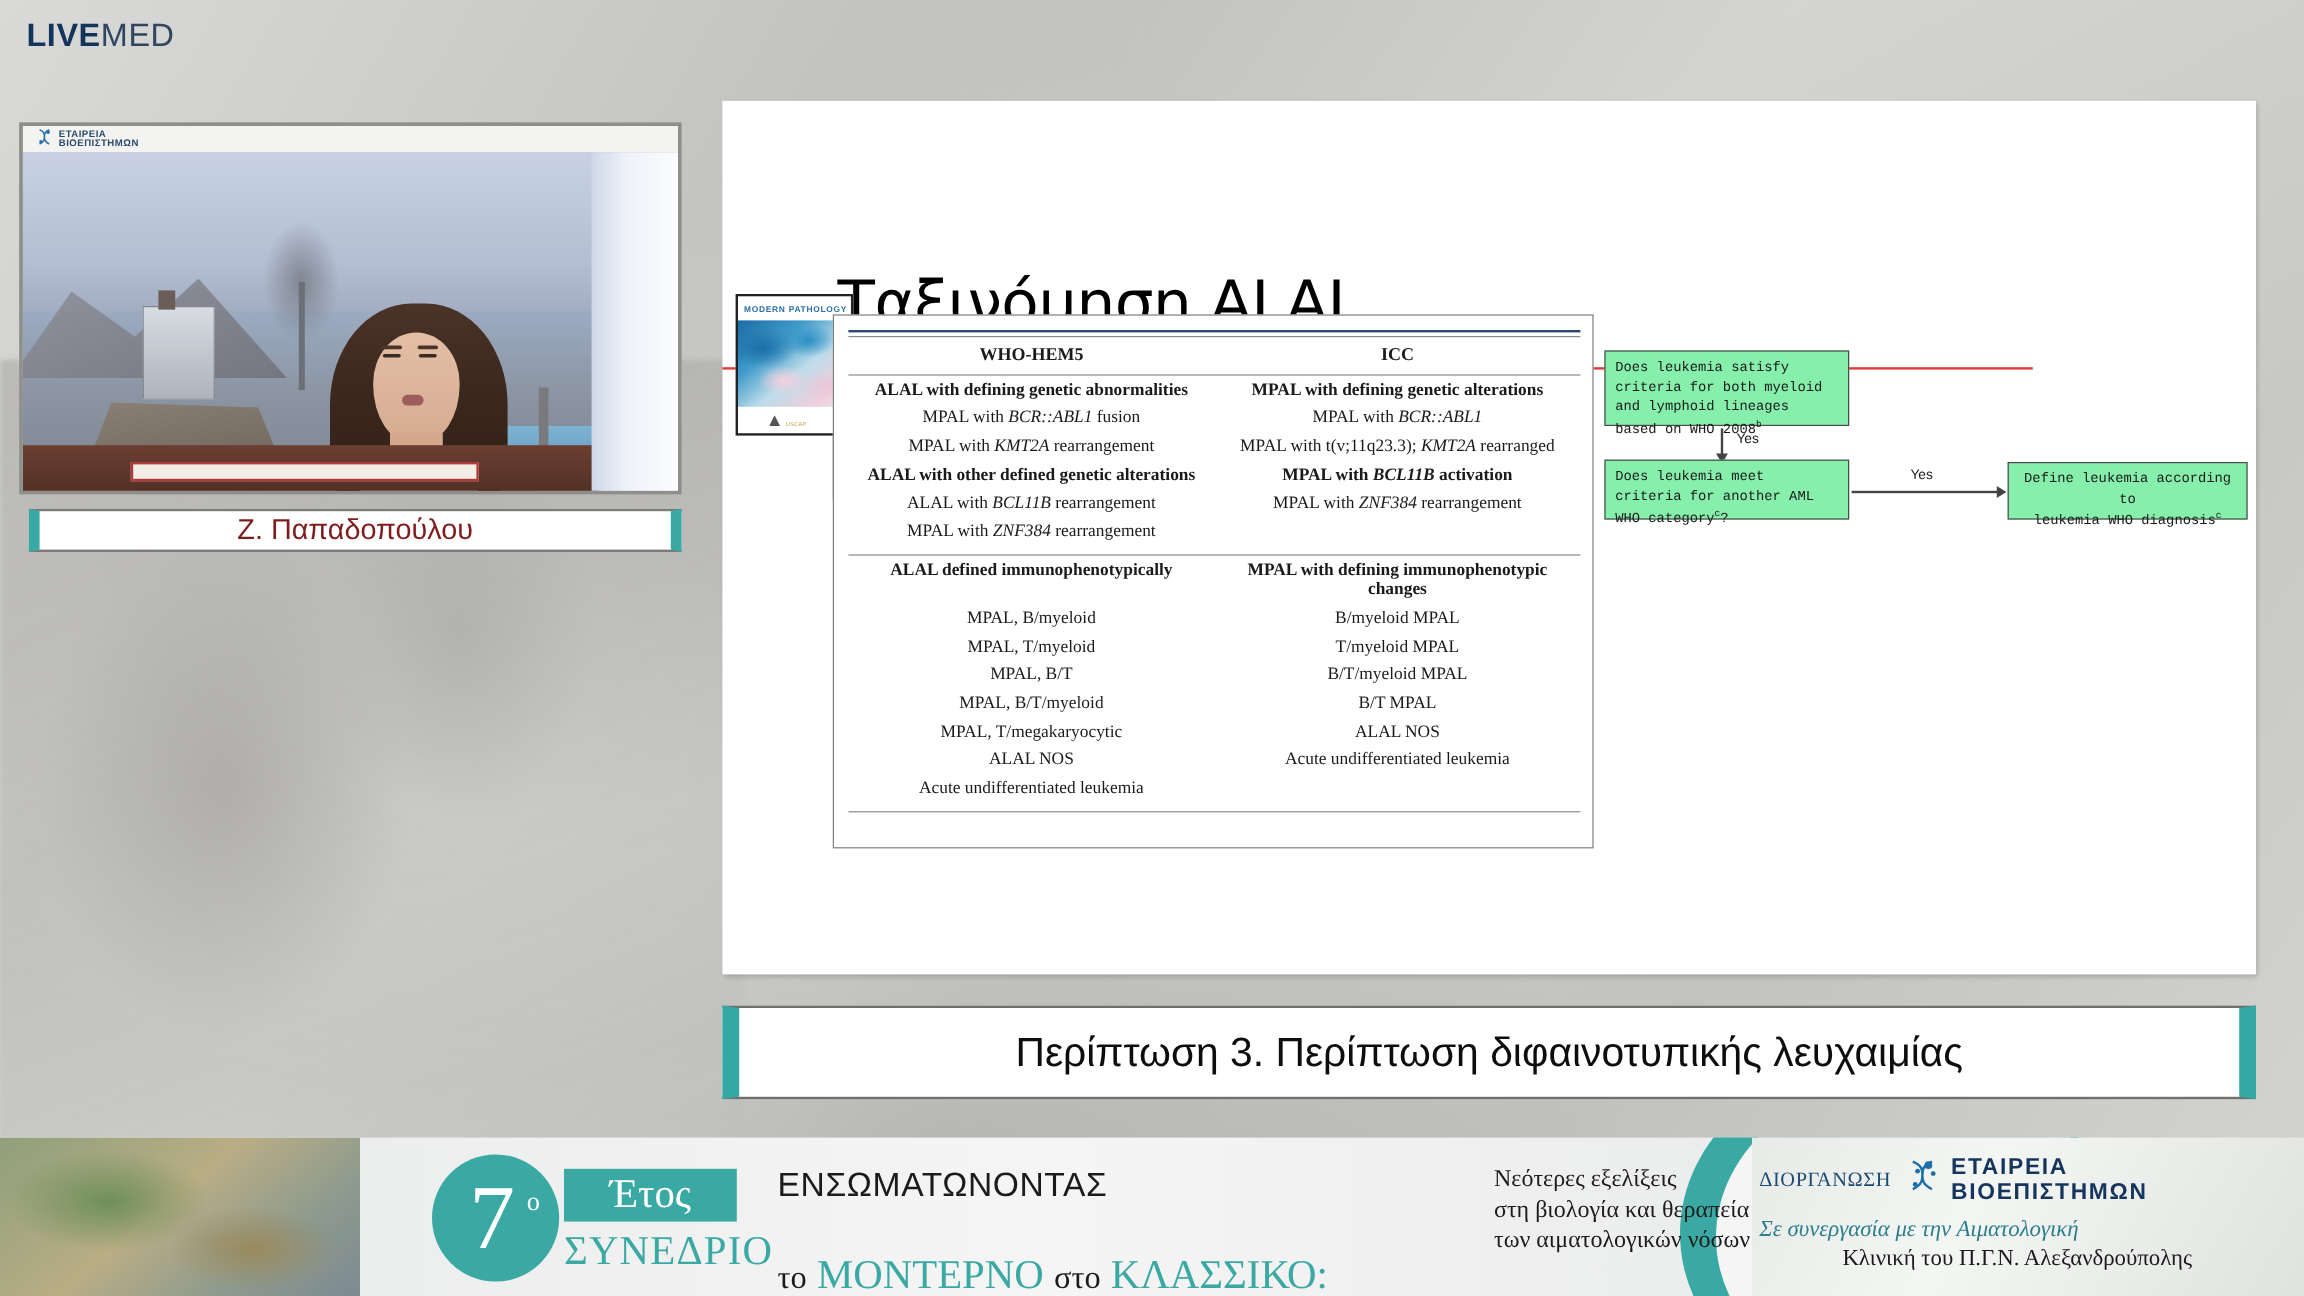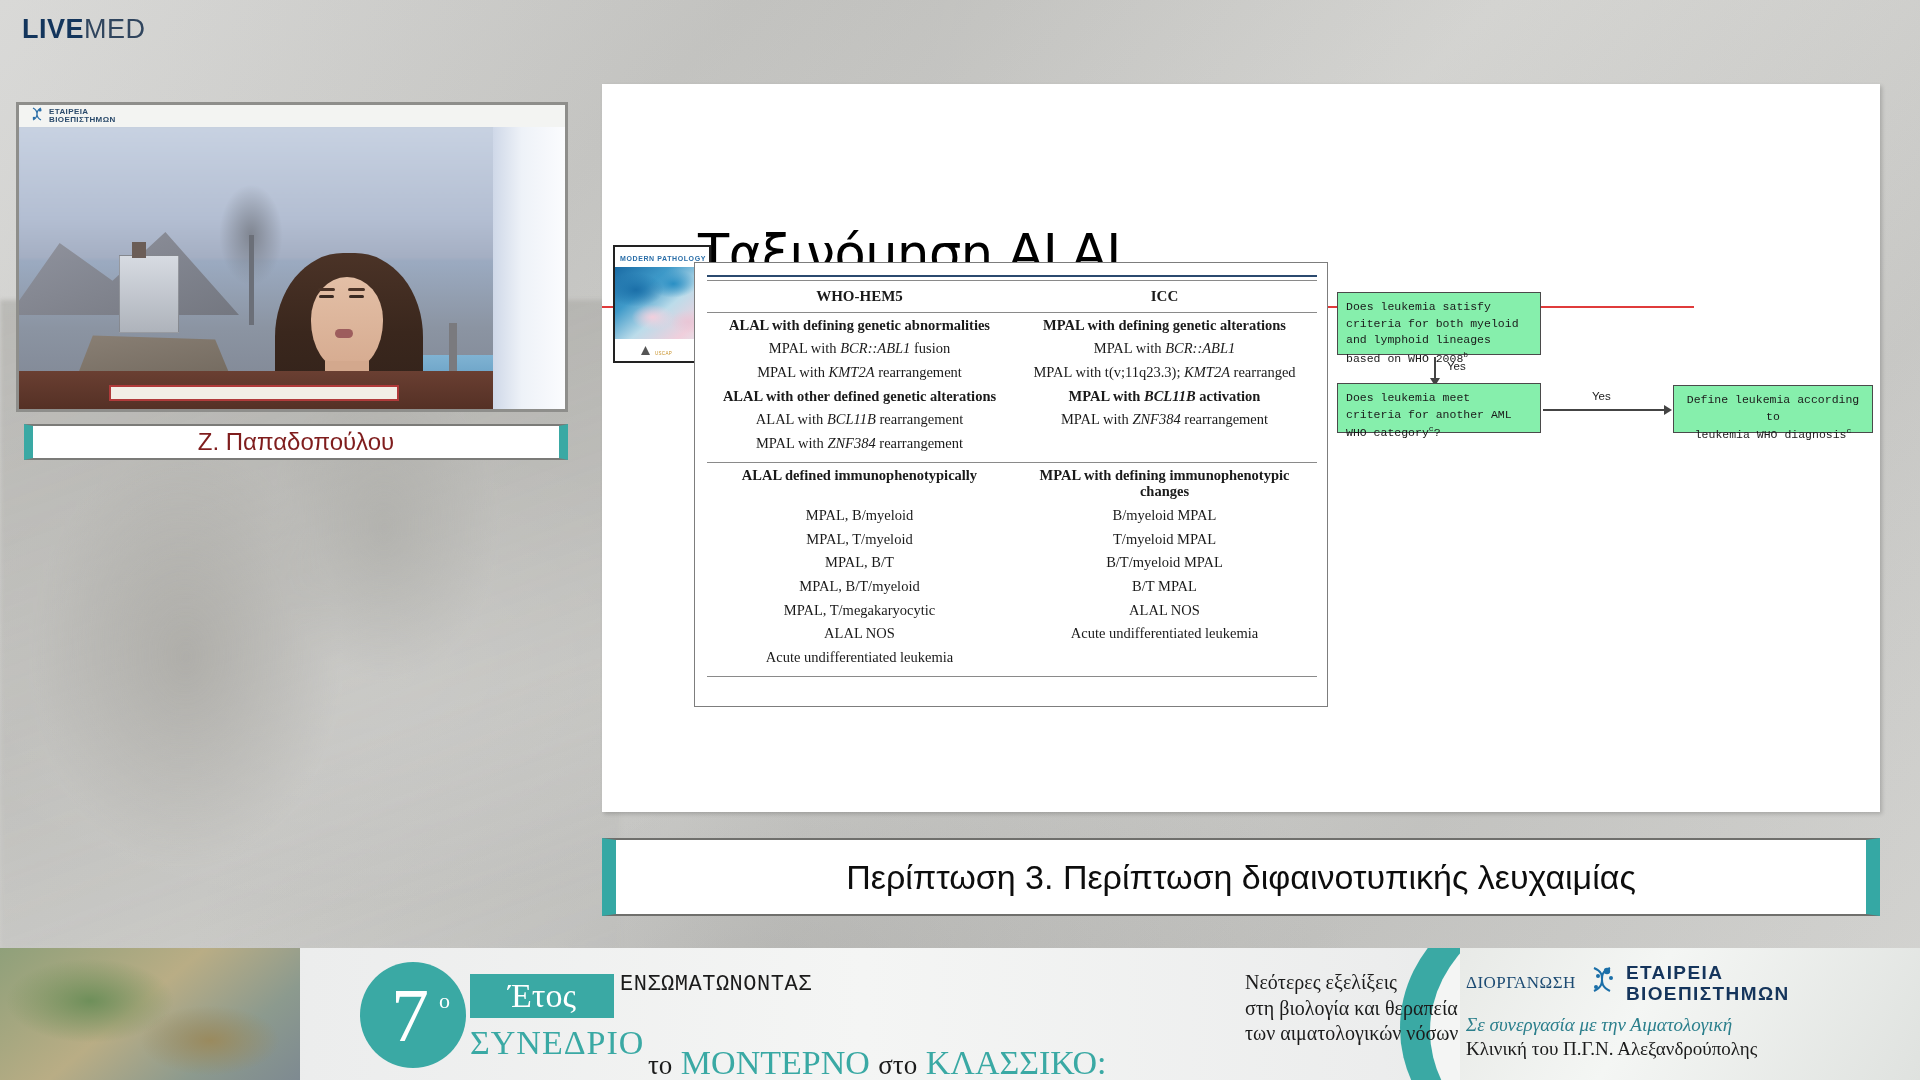--- a/index.html
+++ b/index.html
@@ -341,22 +341,22 @@
   }
   .b-etos span {
     font-family:"Liberation Serif", serif; font-size:34px; color:#fff;
   }
   .b-synedrio {
     position:absolute; left:470px; top:76px;
     font-family:"Liberation Serif", serif; font-size:34px; color:#3aa9a4;
     letter-spacing:1px;
   }
   .b-line1 {
-    position:absolute; left:620px; top:24px;
-    font-family:Liberation Mono, monospace; font-size:22px; color:#1b1b1b;
+    position:absolute; left:648px; top:24px;
+    font-family:Liberation Sans, sans-serif; font-size:28px; color:#1b1b1b;
     letter-spacing:.5px;
   }
   .b-line2 {
     position:absolute; left:648px; top:76px;
     font-family:"Liberation Serif", serif; font-size:34px; color:#1b1b1b;margin-top:20px;
   }
   .b-line2 .teal { color:#3aa9a4; }
   .b-line2 .small { font-size:27px; }
 
   .b-right-txt {
@@ -375,21 +375,21 @@
   .b-org .dna-icon { width:30px; height:34px; }
   .b-org .etaireia {
     font-family:"Liberation Sans", sans-serif; font-weight:700;
     font-size:19px; color:#15355c; line-height:1.12; letter-spacing:1.4px;
   }
   .b-org .coop {
     margin-top:8px;
     font-family:"Liberation Serif", serif; font-size:19px; line-height:1.3;
   }
   .b-org .coop .l1 { color:#2b7f8c; font-style:italic; }
-  .b-org .coop .l2 { color:#1b1b1b; }
+  .b-org .coop .l2 { color:#1b1b1b;text-align:center; }
 </style>
 </head>
 <body>
 
 <div class="bg-texture"></div>
 <div class="bg-ghost"></div>
 
 <div class="logo">
   <span class="live">LIVE</span><span class="med">MED</span>
 </div>

